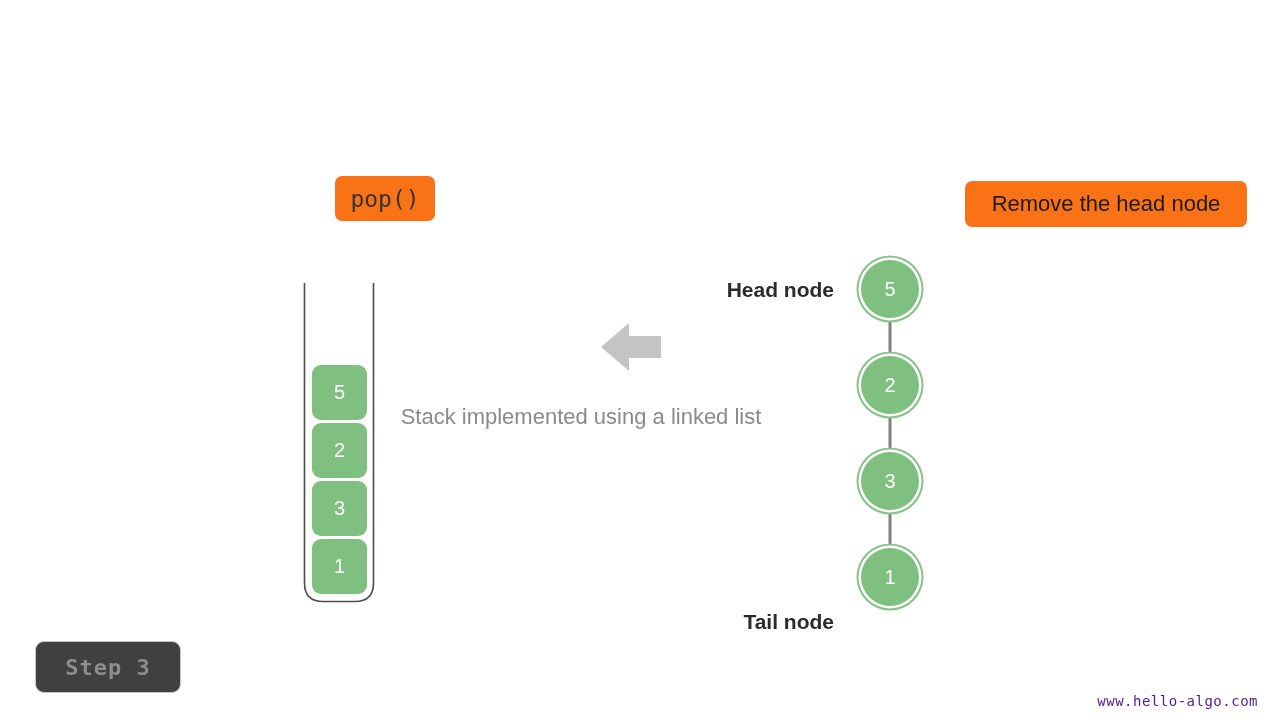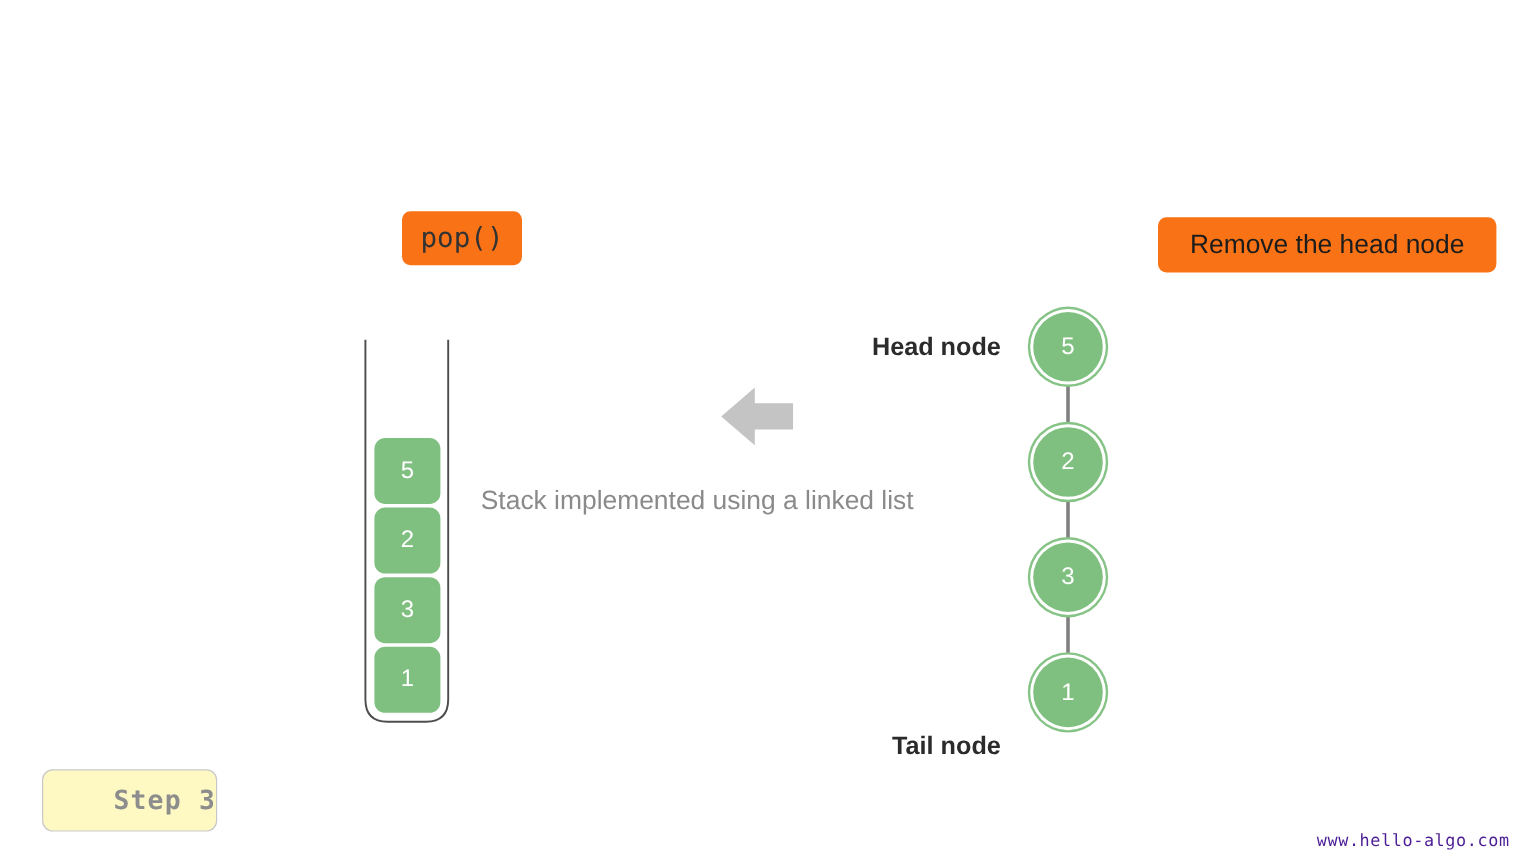--- a/index.html
+++ b/index.html
@@ -49,26 +49,26 @@
     color: #1c1c1c;
   }
 
   
   #step-badge {
     position: absolute;
     left: 35px;
     top: 641px;
     width: 146px;
     height: 52px;
-    background: #fef9c3;
+    background: #404040;
     border: 1.5px solid #c9c9c9;
     border-radius: 9px;
     display: flex;
     align-items: center;
-    justify-content: flex-end;
+    justify-content: center;
     box-sizing: border-box;
     font-family: "DejaVu Sans Mono", "Liberation Mono", monospace;
     font-size: 22px;
     font-weight: bold;
     color: #8d8d8d;
     letter-spacing: 1px;
   }
 
   
   #watermark {

